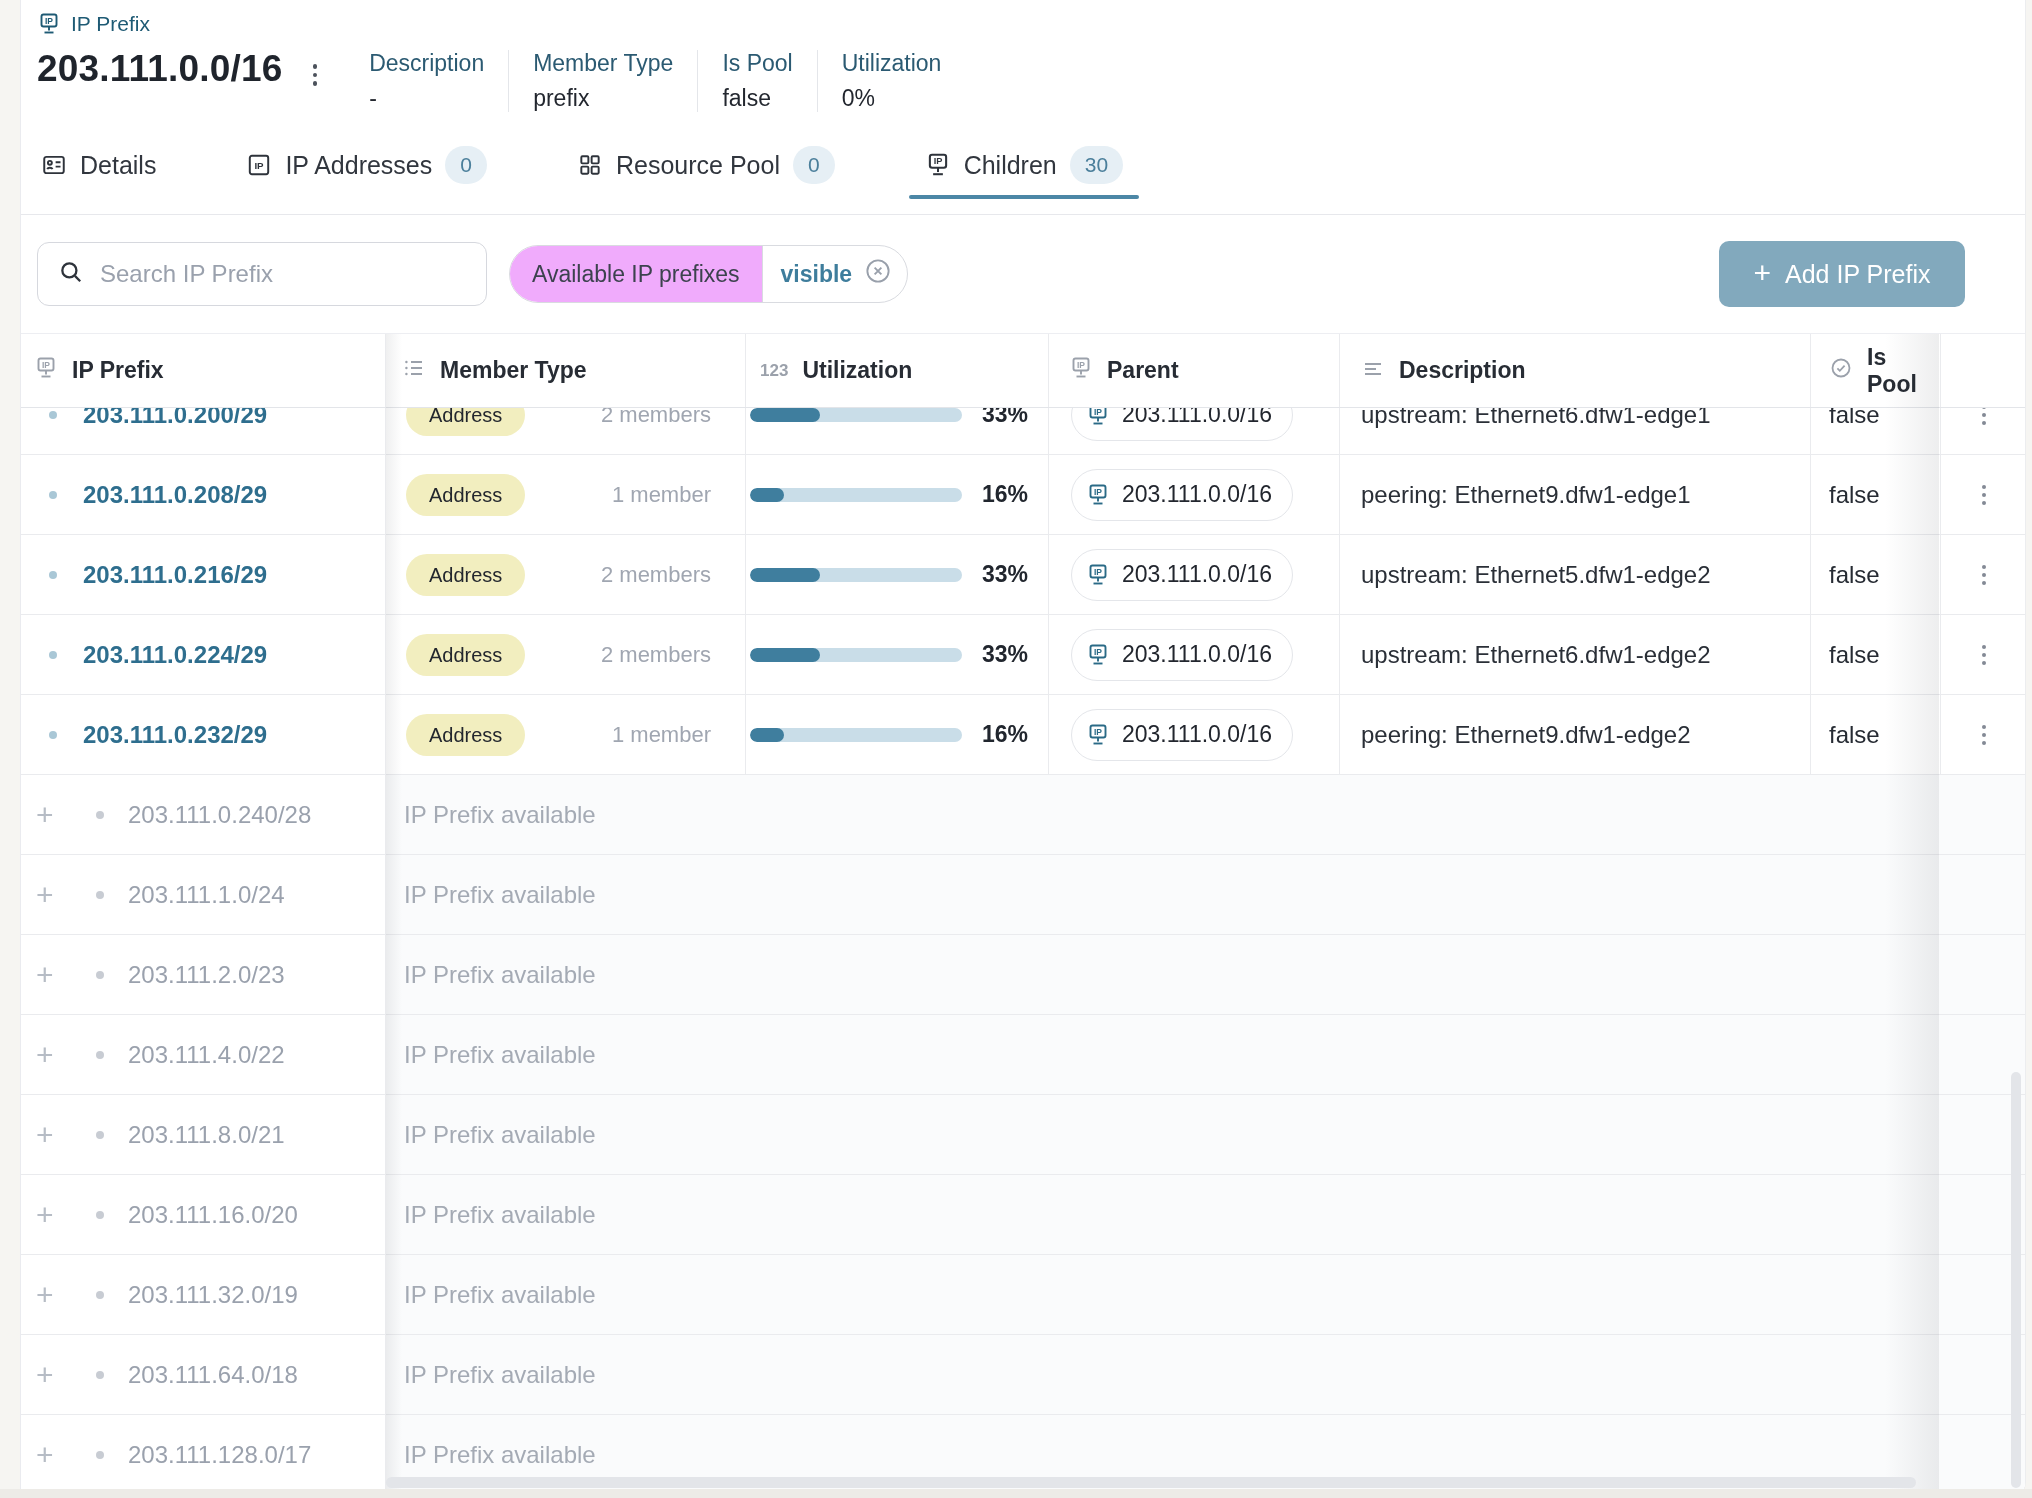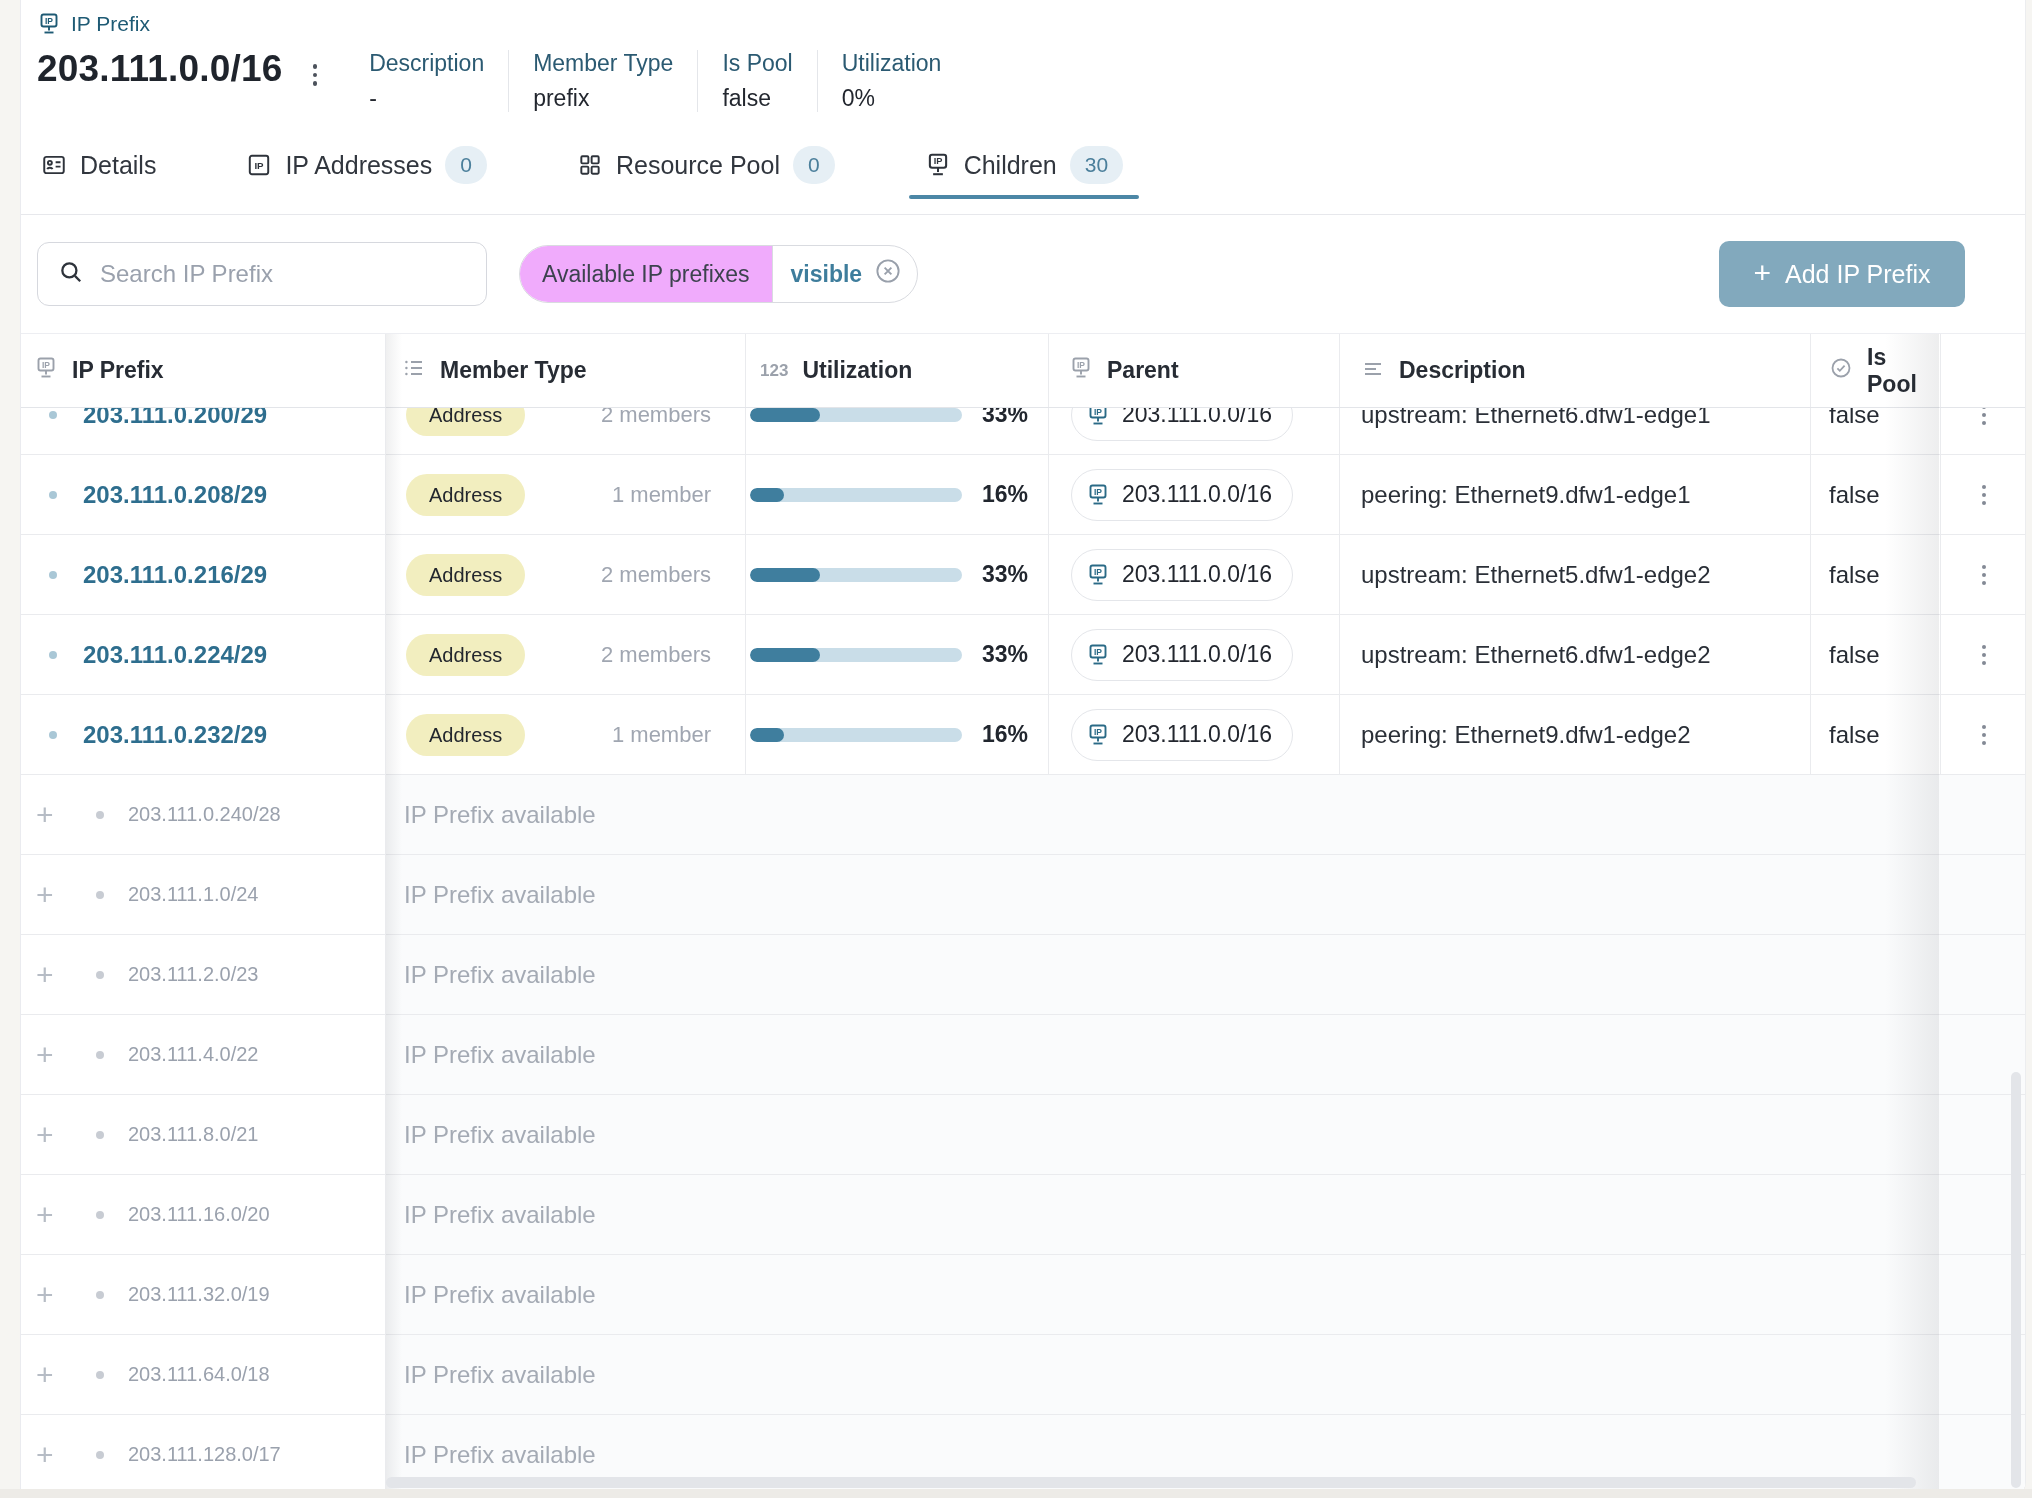--- a/index.html
+++ b/index.html
@@ -40,21 +40,21 @@
   .meta-label{font-size:23px;color:#2b5a72;}
   .meta-value{font-size:23px;color:#23272f;margin-top:8px;}
   
   .tab-bar{position:absolute;left:18px;bottom:16px;height:66px;display:flex;gap:86px;align-items:center;}
   .tab{position:relative;height:100%;display:flex;align-items:center;gap:13px;font-size:25px;color:#31363e;cursor:pointer;padding:0 2px;}
   .tab svg{display:block;color:#2e333b;}
   .tab-badge{background:#e6eff5;color:#4b7f9b;font-size:21px;border-radius:999px;padding:7px 15px;}
   .tab.active::after{content:"";position:absolute;left:-14px;right:-14px;bottom:-1px;height:4px;
     background:var(--tab-underline);border-radius:2px;}
   
-  .toolbar{height:119px;display:flex;align-items:center;gap:32px;padding:0 60px 0 16px;
+  .toolbar{height:119px;display:flex;align-items:center;gap:22px;padding:0 60px 0 16px;
     border-bottom:1px solid #edeef2;background:#fff;}
   .search-box{width:450px;height:64px;border:1px solid #d6d8de;border-radius:12px;
     display:flex;align-items:center;gap:14px;padding:0 8px 0 20px;background:#fff;}
   .search-box svg{flex:none;color:#2e333b;}
   .search-box input{border:none;outline:none;font-size:24px;flex:1;min-width:0;
     font-family:inherit;color:#23272f;background:transparent;}
   .search-box input::placeholder{color:#9aa1ad;}
   .filter-chip{height:58px;border:1px solid #d9dbe0;border-radius:999px;display:flex;align-items:stretch;
     overflow:hidden;background:#fff;cursor:default;}
   .chip-label{background:#f0abfc;padding:0 22px;display:flex;align-items:center;font-size:23px;color:#3c424e;}
@@ -100,21 +100,21 @@
   .bar .fill{display:block;height:100%;border-radius:7px;background:var(--progress-fill);}
   .pct{margin-left:auto;font-size:23px;font-weight:600;color:#21262e;}
   .chip{display:inline-flex;align-items:center;gap:12px;height:52px;padding:0 20px 0 14px;border:1px solid #e4e6ea;
     border-radius:999px;background:#fff;font-size:23px;color:#22262e;cursor:pointer;}
   .chip .chip-ic{display:flex;color:#2a6a86;}
   .kebab{display:flex;flex-direction:column;gap:4px;cursor:pointer;padding:6px;}
   .kebab i{width:4px;height:4px;border-radius:50%;background:#848a95;display:block;}
   .avail-left{padding-left:15px;}
   .plus{font-size:30px;color:#b6bcc5;width:30px;line-height:1;cursor:pointer;}
   .avail-left .dot{margin-left:30px;}
-  .avail-prefix{margin-left:24px;font-size:20px;color:#9aa1ad;}
+  .avail-prefix{margin-left:24px;font-size:24px;color:#9aa1ad;}
   .cell-avail{flex:1;display:flex;align-items:center;background:#fafbfc;padding-left:18px;
     font-size:24px;color:#a4aab4;}
   
   .shadow-left{position:absolute;left:365px;top:334px;bottom:0;width:16px;z-index:6;pointer-events:none;
     background:linear-gradient(to right,rgba(30,35,45,.07),rgba(30,35,45,0));}
   .shadow-right{position:absolute;right:86px;top:334px;bottom:0;width:54px;z-index:6;pointer-events:none;
     background:linear-gradient(to left,rgba(30,35,45,.08),rgba(30,35,45,0));}
   .vscroll{position:absolute;right:4px;top:1072px;width:10px;height:416px;border-radius:5px;background:#e3e5e9;z-index:7;cursor:pointer;}
   .hscroll{position:absolute;left:365px;top:1477px;width:1530px;height:11px;border-radius:6px;background:#e3e5e9;z-index:7;cursor:pointer;}
   .page-bottom-strip{position:absolute;left:0;bottom:0;width:2032px;height:9px;background:#edebe7;z-index:50;}

